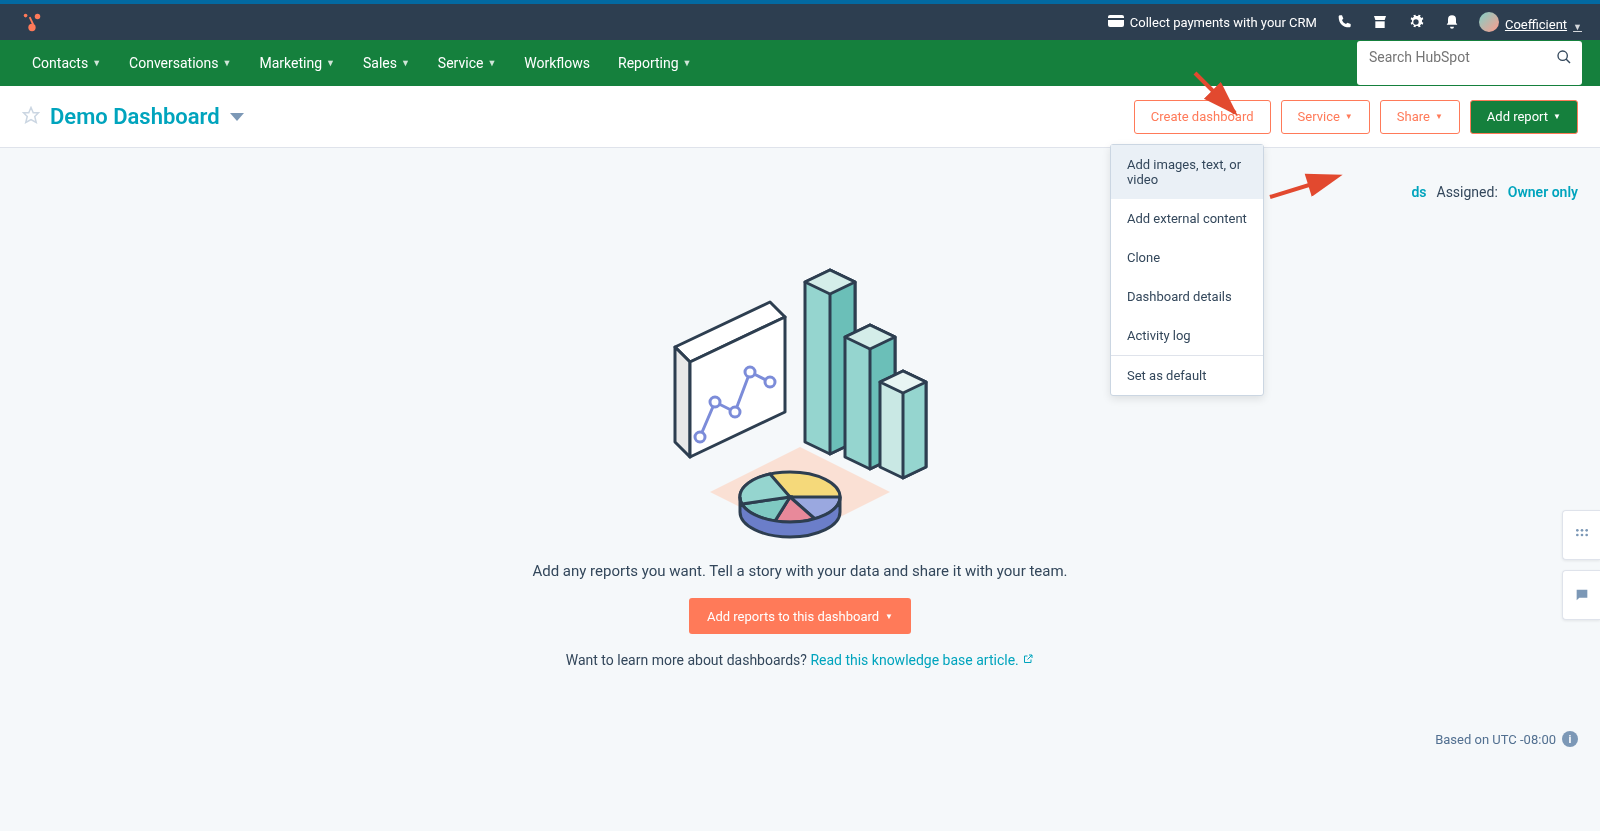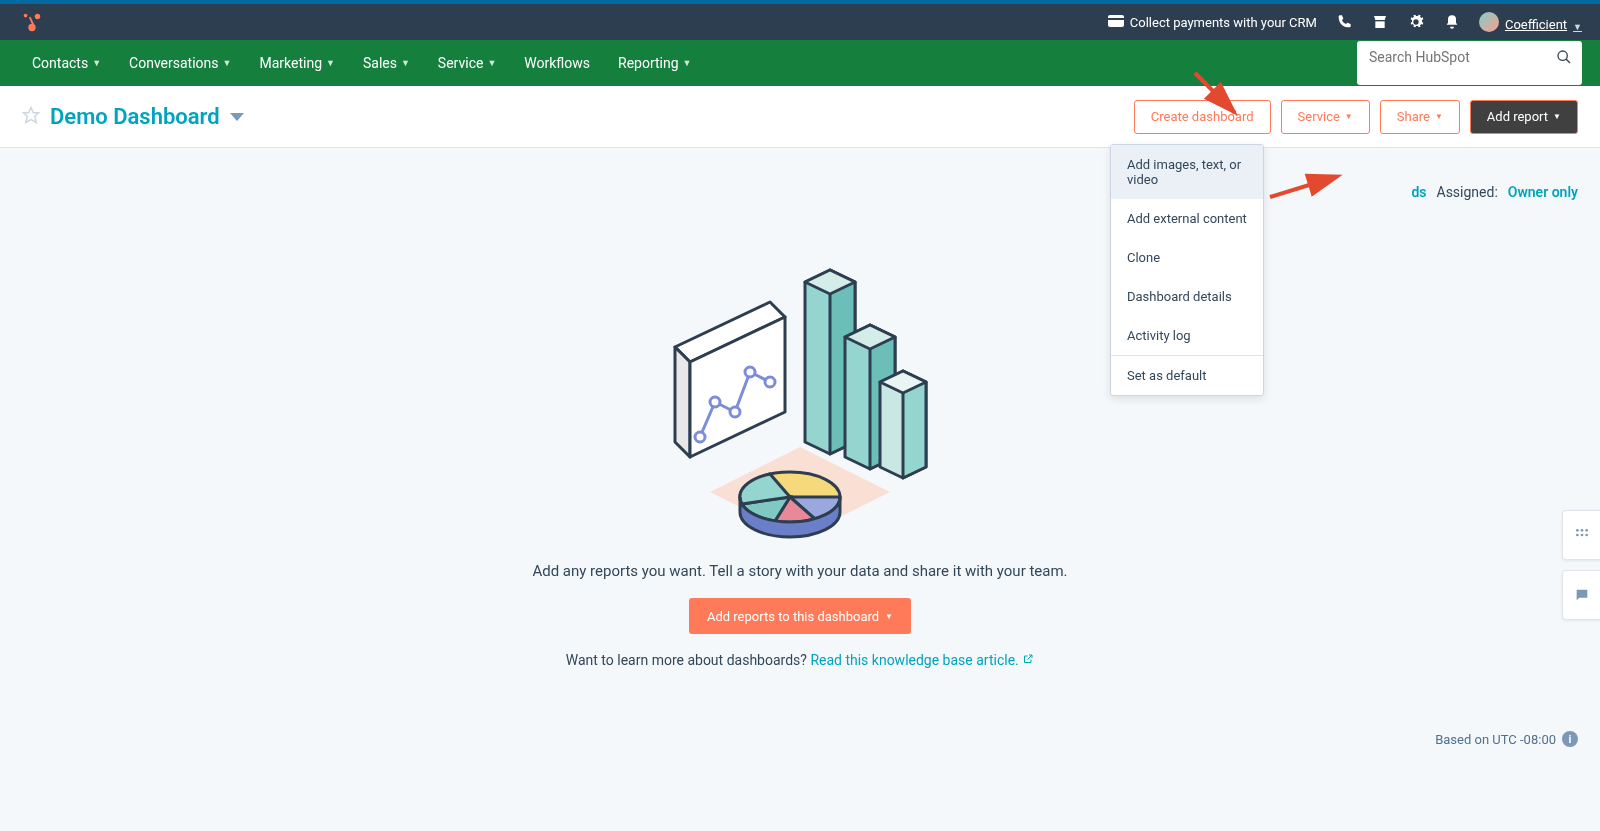--- a/index.html
+++ b/index.html
@@ -24,21 +24,21 @@
 .search-icon { position:absolute; right:10px; top:8px; color:#33475b; }
 
 
 .page-header { background:#fff; height:62px; display:flex; align-items:center; padding:0 22px; border-bottom:1px solid #dfe3eb; }
 .star { color:#cbd6e2; margin-right:10px; }
 .page-title { color:#00a4bd; font-size:22px; font-weight:600; display:flex; align-items:center; gap:10px; }
 .title-caret { width:0; height:0; border-left:7px solid transparent; border-right:7px solid transparent; border-top:8px solid #7c98b6; }
 .header-actions { margin-left:auto; display:flex; gap:10px; }
 .btn { height:34px; padding:0 16px; border-radius:3px; font-size:13px; display:flex; align-items:center; gap:5px; cursor:pointer; background:#fff; }
 .btn-outline { border:1px solid #ff7a59; color:#ff7a59; }
-.btn-primary { border:1px solid #ff7a59; background:#404040; color:#fff; }
+.btn-primary { border:1px solid #ff7a59; background:#15803d; color:#fff; }
 .btn-caret { font-size:8px; }
 
 
 .dropdown { position:absolute; top:144px; left:1110px; width:154px; background:#fff; border:1px solid #cbd6e2; border-radius:3px; box-shadow:0 3px 8px rgba(0,0,0,.1); z-index:10; }
 .dropdown-item { padding:12px 16px; font-size:13px; color:#33475b; cursor:pointer; }
 .dropdown-item.hover { background:#eaf0f6; }
 .dropdown-divider { height:1px; background:#dfe3eb; margin:0; }
 
 
 .meta-row { position:absolute; right:22px; top:184px; font-size:14px; color:#33475b; display:flex; gap:10px; }

